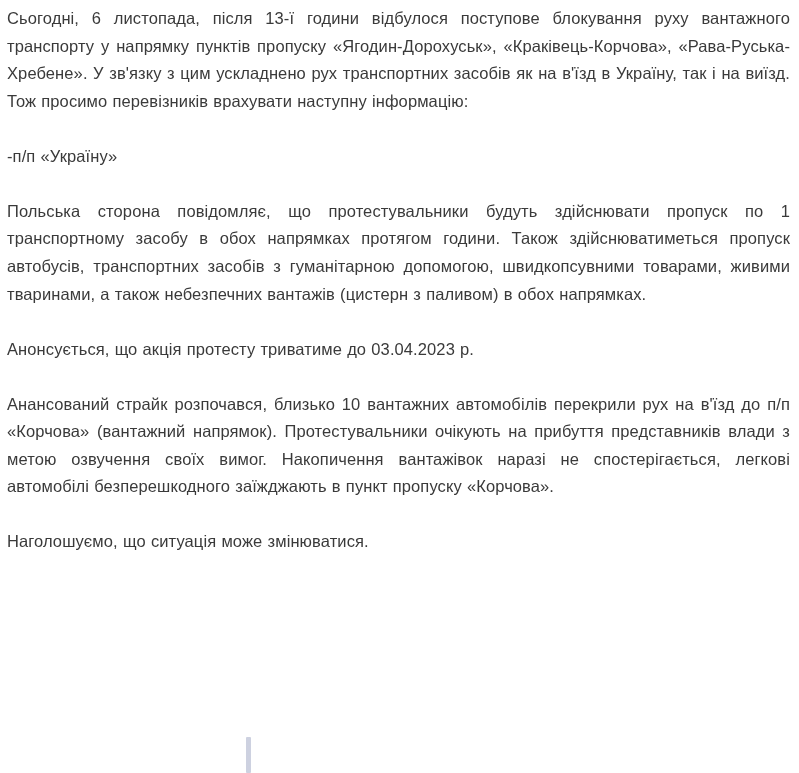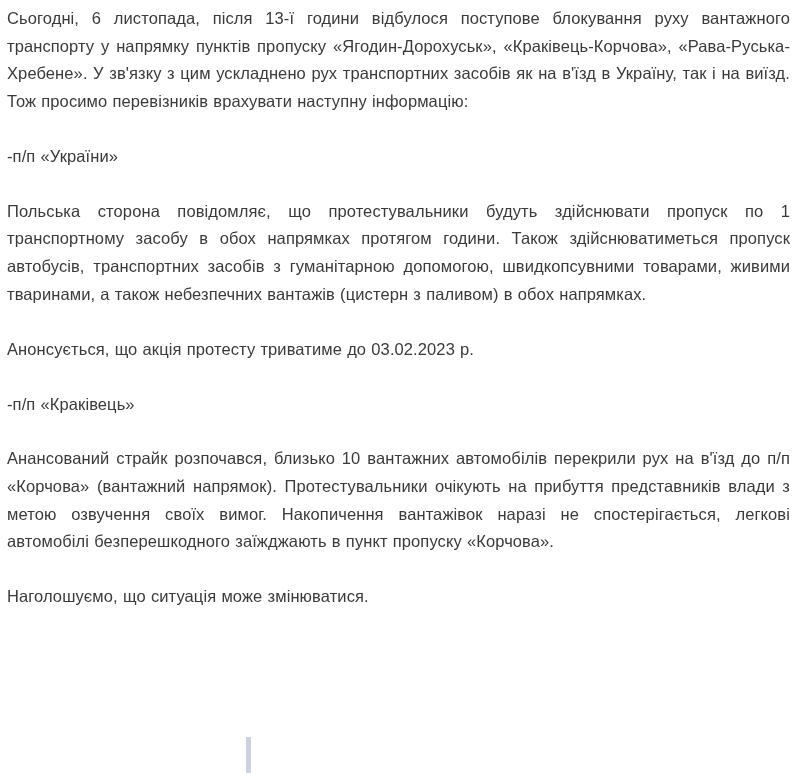--- a/index.html
+++ b/index.html
@@ -38,20 +38,19 @@
     height: 36px;
     background: #cdd1e0;
     border-radius: 1px;
   }
 </style>
 </head>
 <body>
 
 <main class="page">
   <p class="para">Сьогодні, 6 листопада, після 13-ї години відбулося поступове блокування руху вантажного транспорту у напрямку пунктів пропуску «Ягодин-Дорохуськ», «Краківець-Корчова», «Рава-Руська-Хребене». У зв'язку з цим ускладнено рух транспортних засобів як на в'їзд в Україну, так і на виїзд. Тож просимо перевізників врахувати наступну інформацію:</p>
-  <p class="para">-п/п «України»</p>
+  <p class="para">-п/п «Україну»</p>
   <p class="para">Польська сторона повідомляє, що протестувальники будуть здійснювати пропуск по 1 транспортному засобу в обох напрямках протягом години. Також здійснюватиметься пропуск автобусів, транспортних засобів з гуманітарною допомогою, швидкопсувними товарами, живими тваринами, а також небезпечних вантажів (цистерн з паливом) в обох напрямках.</p>
-  <p class="para">Анонсується, що акція протесту триватиме до 03.02.2023 р.</p>
-  <p class="para">-п/п «Краківець»</p>
+  <p class="para">Анонсується, що акція протесту триватиме до 03.04.2023 р.</p>
   <p class="para">Анансований страйк розпочався, близько 10 вантажних автомобілів перекрили рух на в'їзд до п/п «Корчова» (вантажний напрямок). Протестувальники очікують на прибуття представників влади з метою озвучення своїх вимог. Накопичення вантажівок наразі не спостерігається, легкові автомобілі безперешкодного заїжджають в пункт пропуску «Корчова».</p>
   <p class="para">Наголошуємо, що ситуація може змінюватися.</p>
   <div class="text-cursor"></div>
 </main>
 
 </body></html>

